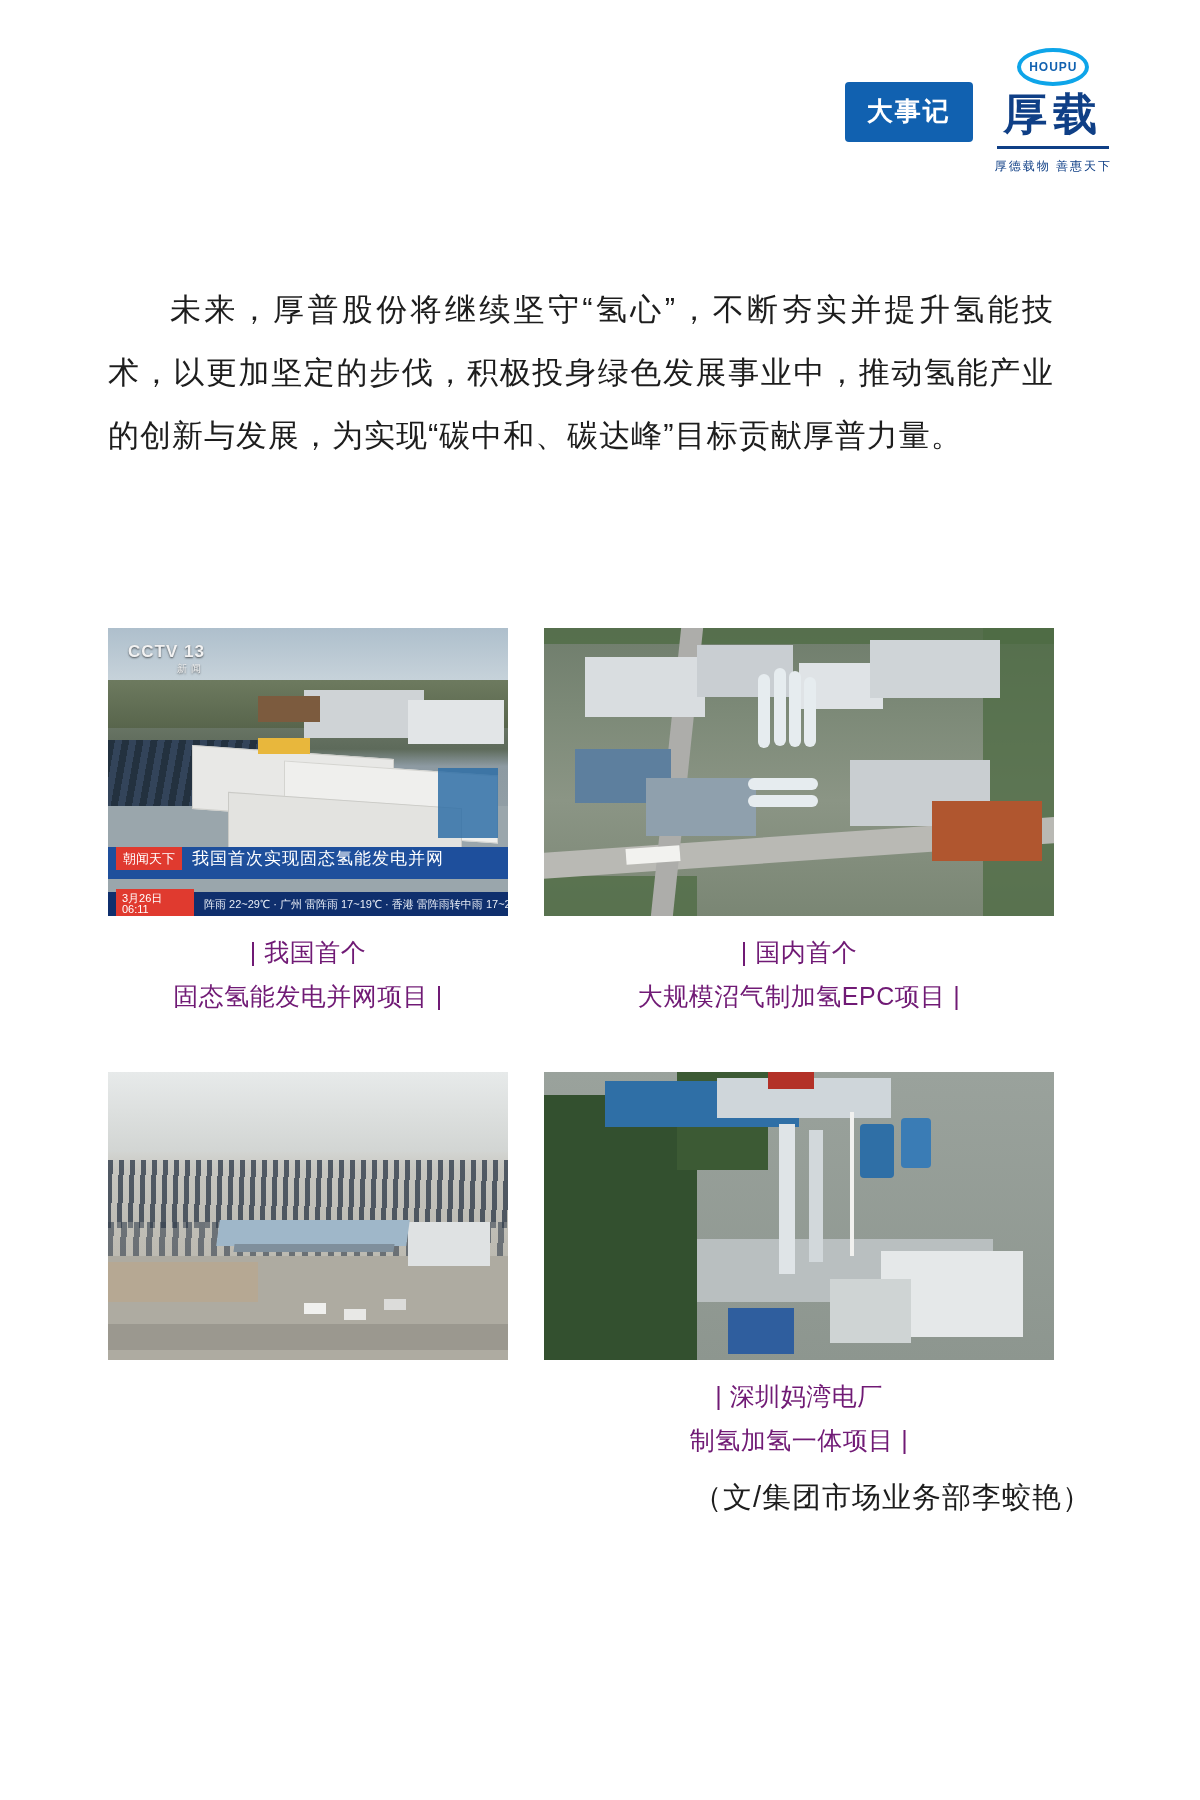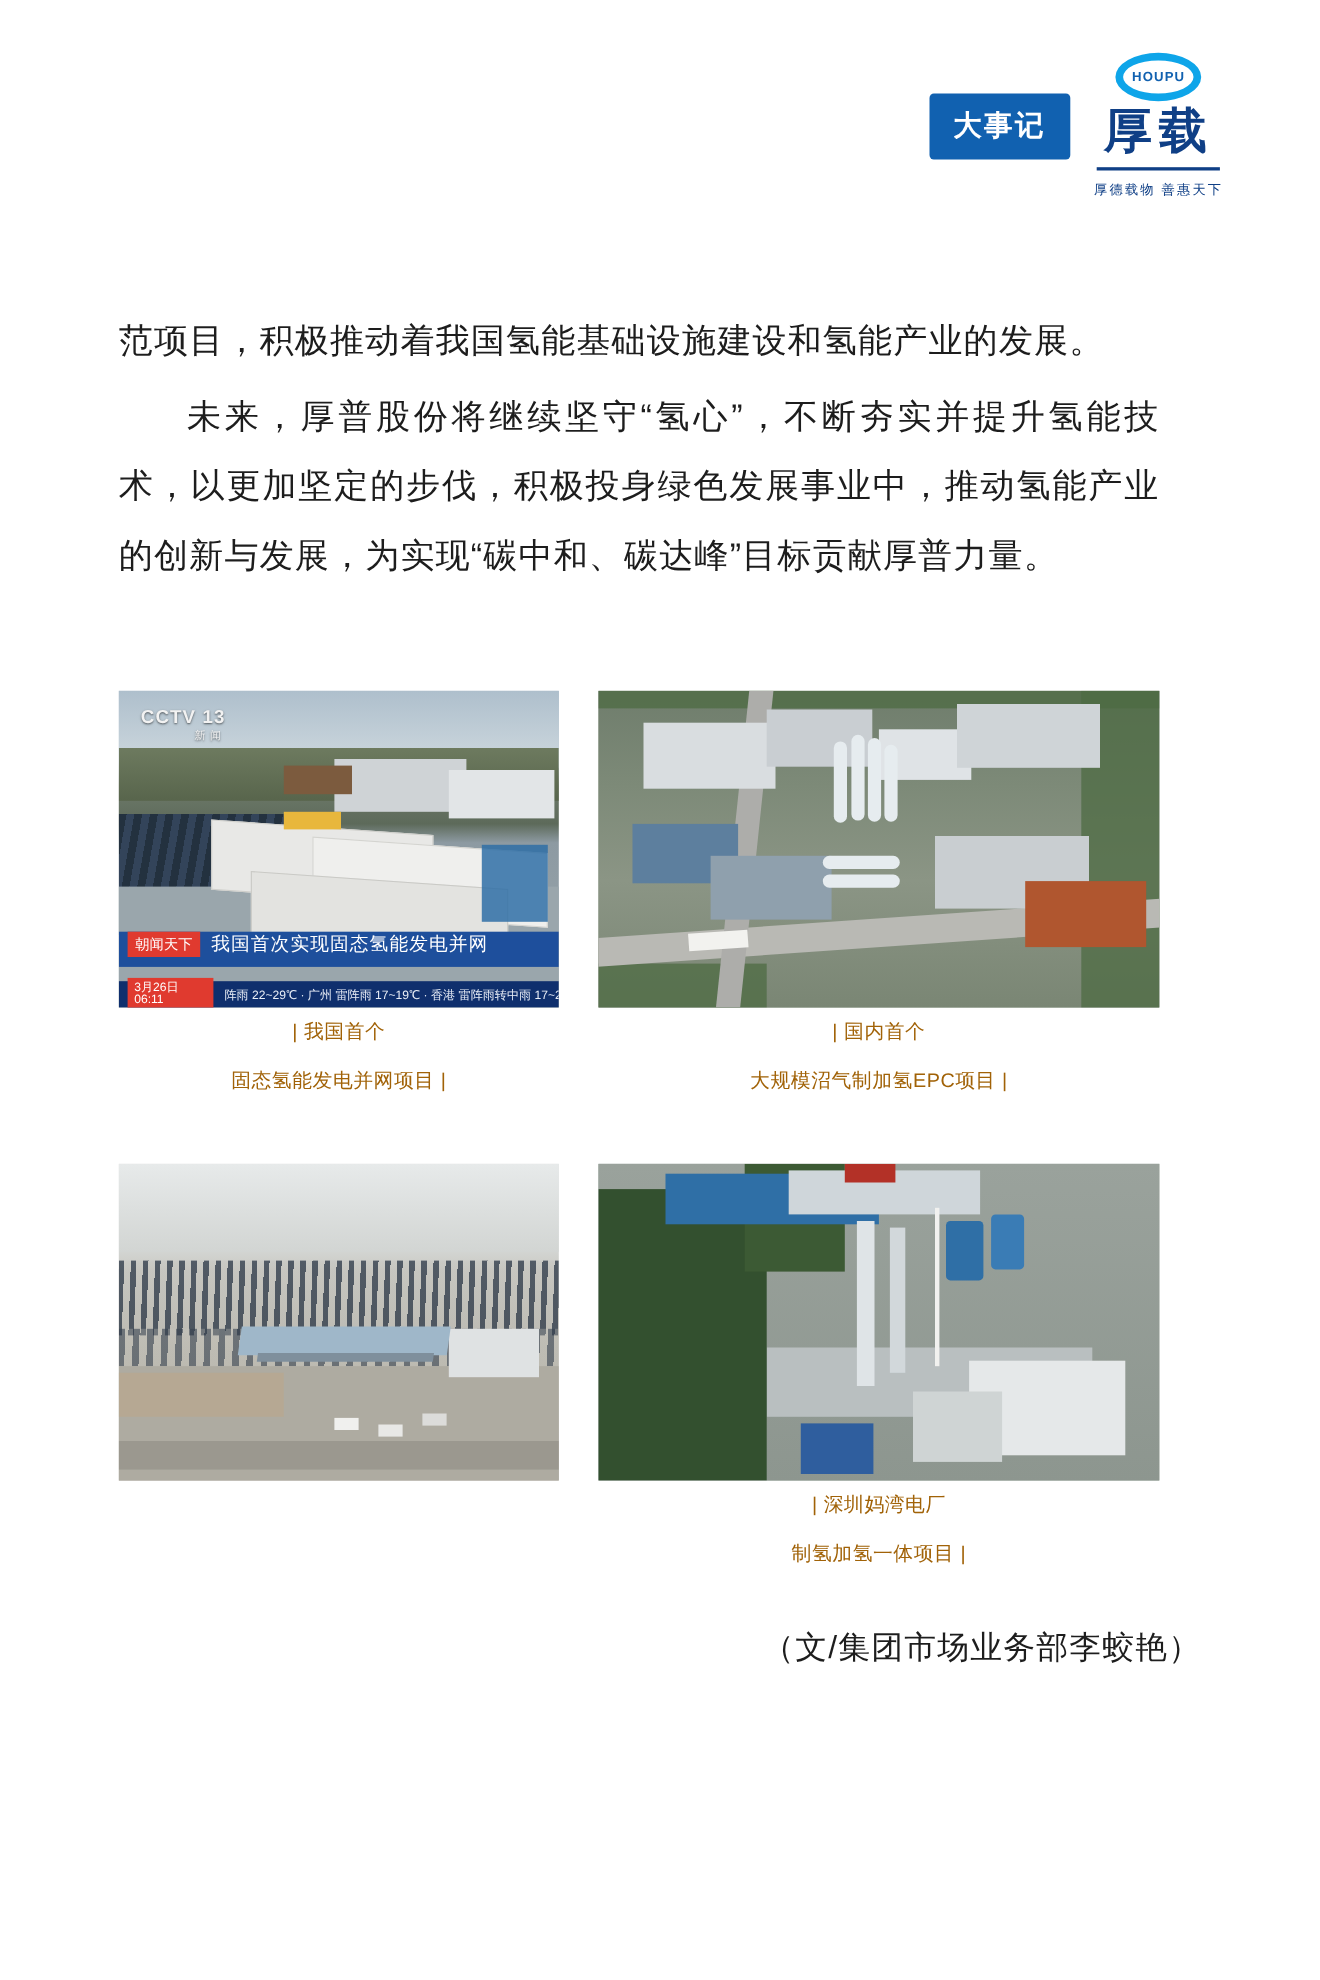--- a/index.html
+++ b/index.html
@@ -38,21 +38,21 @@
   .brand {
     display: flex;
     flex-direction: column;
     align-items: center;
     gap: 4px;
   }
   .brand-mark {
     width: 64px;
     height: 30px;
     border-radius: 50%;
-    border: 7px solid #0ea5e9;
+    border: 4px solid #0ea5e9;
     color: #1161b0;
     font-size: 12px;
     display: flex;
     align-items: center;
     justify-content: center;
     letter-spacing: 1px;
     font-weight: bold;
     margin-bottom: 2px;
   }
   .brand-word {
@@ -114,24 +114,25 @@
   }
   .cell.right { grid-column: 2; }
   .photo {
     width: 100%;
     height: 288px;
     position: relative;
     overflow: hidden;
     background: #888;
   }
   .cap {
+    margin-top: 14px;
     text-align: center;
-    font-size: 18px;
+    font-size: 25px;
     line-height: 44px;
-    color: #a16207;
+    color: #701a75;
     letter-spacing: 0.5px;
     padding-bottom: 18px;
   }
   .cap span { display: block; }
 
   
   .p1 {
     background: linear-gradient(#9fb4c4 0%, #b9c8d3 22%, #6e7a6a 30%, #5d6a5a 42%, #8d9aa2 48%, #9aa7ae 100%);
   }
   .p1 .sky { position:absolute; left:0; top:0; right:0; height:70px; background: linear-gradient(#aebfcc,#cfd9df); }
@@ -251,21 +252,20 @@
   <div class="badge">大事记</div>
   <div class="brand">
     <div class="brand-mark">HOUPU</div>
     <div class="brand-word">厚载</div>
     <div class="brand-underline"></div>
     <div class="brand-slogan">厚德载物  善惠天下</div>
   </div>
 </div>
 
 <div class="article">
-  <p>范项目，积极推动着我国氢能基础设施建设和氢能产业的发展。</p>
   <p class="indent">未来，厚普股份将继续坚守“氢心”，不断夯实并提升氢能技术，以更加坚定的步伐，积极投身绿色发展事业中，推动氢能产业的创新与发展，为实现“碳中和、碳达峰”目标贡献厚普力量。</p>
 </div>
 
 <div class="gallery">
 
   <div class="cell">
     <div class="photo p1">
       <div class="sky"></div>
         <div class="hills"></div>
       <div class="bldgA"></div>

